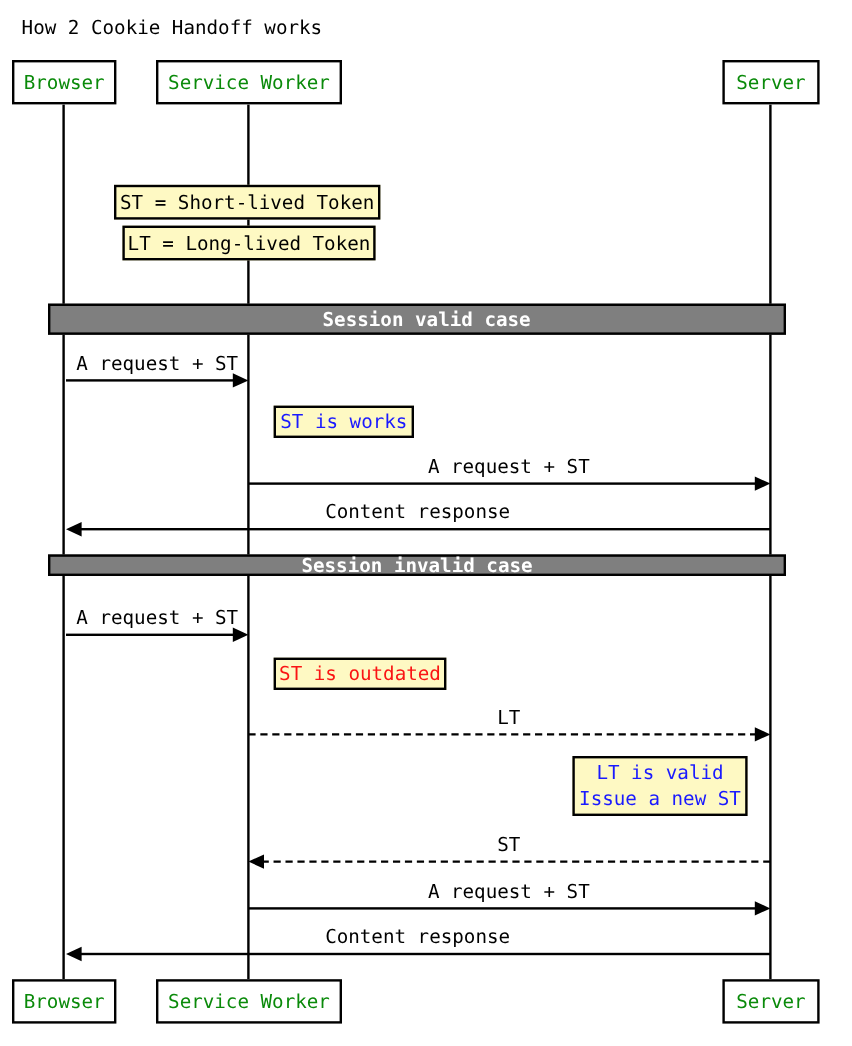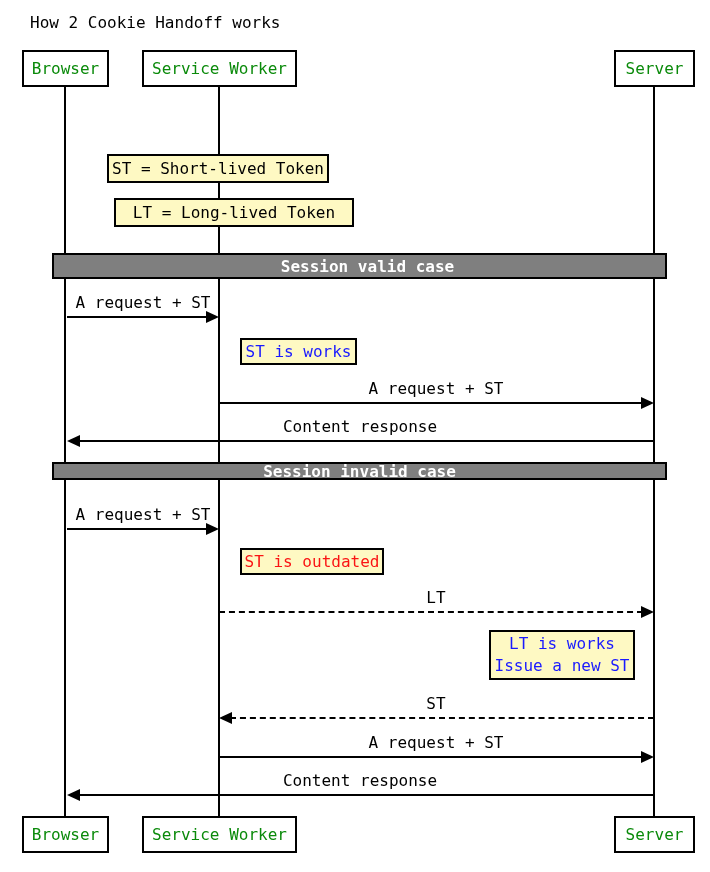--- a/index.html
+++ b/index.html
@@ -1,21 +1,21 @@
 <!DOCTYPE html>
 <html style="--bg: #ffffff; --line: #000000; --actor-text: #0a8a0a; --note-blue: #1a1aff; --note-red: #fa1414; --band-bg: #7f7f7f; --band-text: #ffffff;"><head>
 <meta charset="utf-8">
 <style>
   html,body{margin:0;padding:0;background:#fff;}
   #diagram{
     position:relative;width:710px;height:872px;background:var(--bg,#fff);
     font-family:"DejaVu Sans Mono","Liberation Mono",monospace;
     color:#000;overflow:hidden;
   }
-  .abs{position:absolute;box-sizing:border-box;margin-left:12px;}
+  .abs{position:absolute;box-sizing:border-box;}
   .title{font-size:16px;letter-spacing:0;white-space:nowrap;}
   .actor-box{
     border:2px solid var(--line,#000);background:#fff;z-index:3;
     display:flex;align-items:center;justify-content:center;
     font-size:16px;color:var(--actor-text,#0a8a0a);white-space:nowrap;
   }
   .lifeline{width:2px;background:var(--line,#000);z-index:1;}
   .legend-note,.note{
     border:2px solid var(--line,#000);background:#fef9c3;z-index:3;
     display:flex;flex-direction:column;align-items:center;justify-content:center;
@@ -62,21 +62,21 @@
   <div class="abs actor-box" style="left:130px;top:50px;width:155px;height:37px;">
     <span>Service Worker</span>
   </div>
   <div class="abs actor-box" style="left:602px;top:50px;width:81px;height:37px;">
     <span>Server</span>
   </div>
 
   <div class="abs legend-note" style="left:95px;top:154px;width:222px;height:29px;">
     <span>ST = Short-lived Token</span>
   </div>
-  <div class="abs legend-note" style="left:102px;top:198px;width:240px;height:29px;">
+  <div class="abs legend-note" style="left:102px;top:188px;width:211px;height:29px;">
     <span>LT = Long-lived Token</span>
   </div>
 
   <div class="abs band" style="left:40px;top:253px;width:615px;height:26px;padding-left:16px;">
     <span>Session valid case</span>
   </div>
 
   <div class="abs msg-label" style="left:131px;top:293px;">A request + ST</div>
   <div class="abs msg-line" style="left:55px;top:316px;width:141px;"></div>
   <div class="abs arrow-right" style="left:194px;top:311px;"></div>
@@ -103,21 +103,21 @@
 
   <div class="abs note red" style="left:228px;top:548px;width:144px;height:27px;">
     <span>ST is outdated</span>
   </div>
 
   <div class="abs msg-label" style="left:424px;top:588px;">LT</div>
   <div class="abs msg-line dashed" style="left:207px;top:611px;width:424px;"></div>
   <div class="abs arrow-right" style="left:629px;top:606px;"></div>
 
   <div class="abs note blue" style="left:477px;top:630px;width:146px;height:50px;">
-    <span>LT is works</span>
+    <span>LT is valid</span>
     <span>Issue a new ST</span>
   </div>
 
   <div class="abs msg-label" style="left:424px;top:694px;text-align:right;">ST</div>
   <div class="abs msg-line dashed" style="left:218px;top:717px;width:424px;"></div>
   <div class="abs arrow-left" style="left:207px;top:712px;"></div>
 
   <div class="abs msg-label" style="left:424px;top:733px;">A request + ST</div>
   <div class="abs msg-line" style="left:207px;top:756px;width:424px;"></div>
   <div class="abs arrow-right" style="left:629px;top:751px;"></div>

